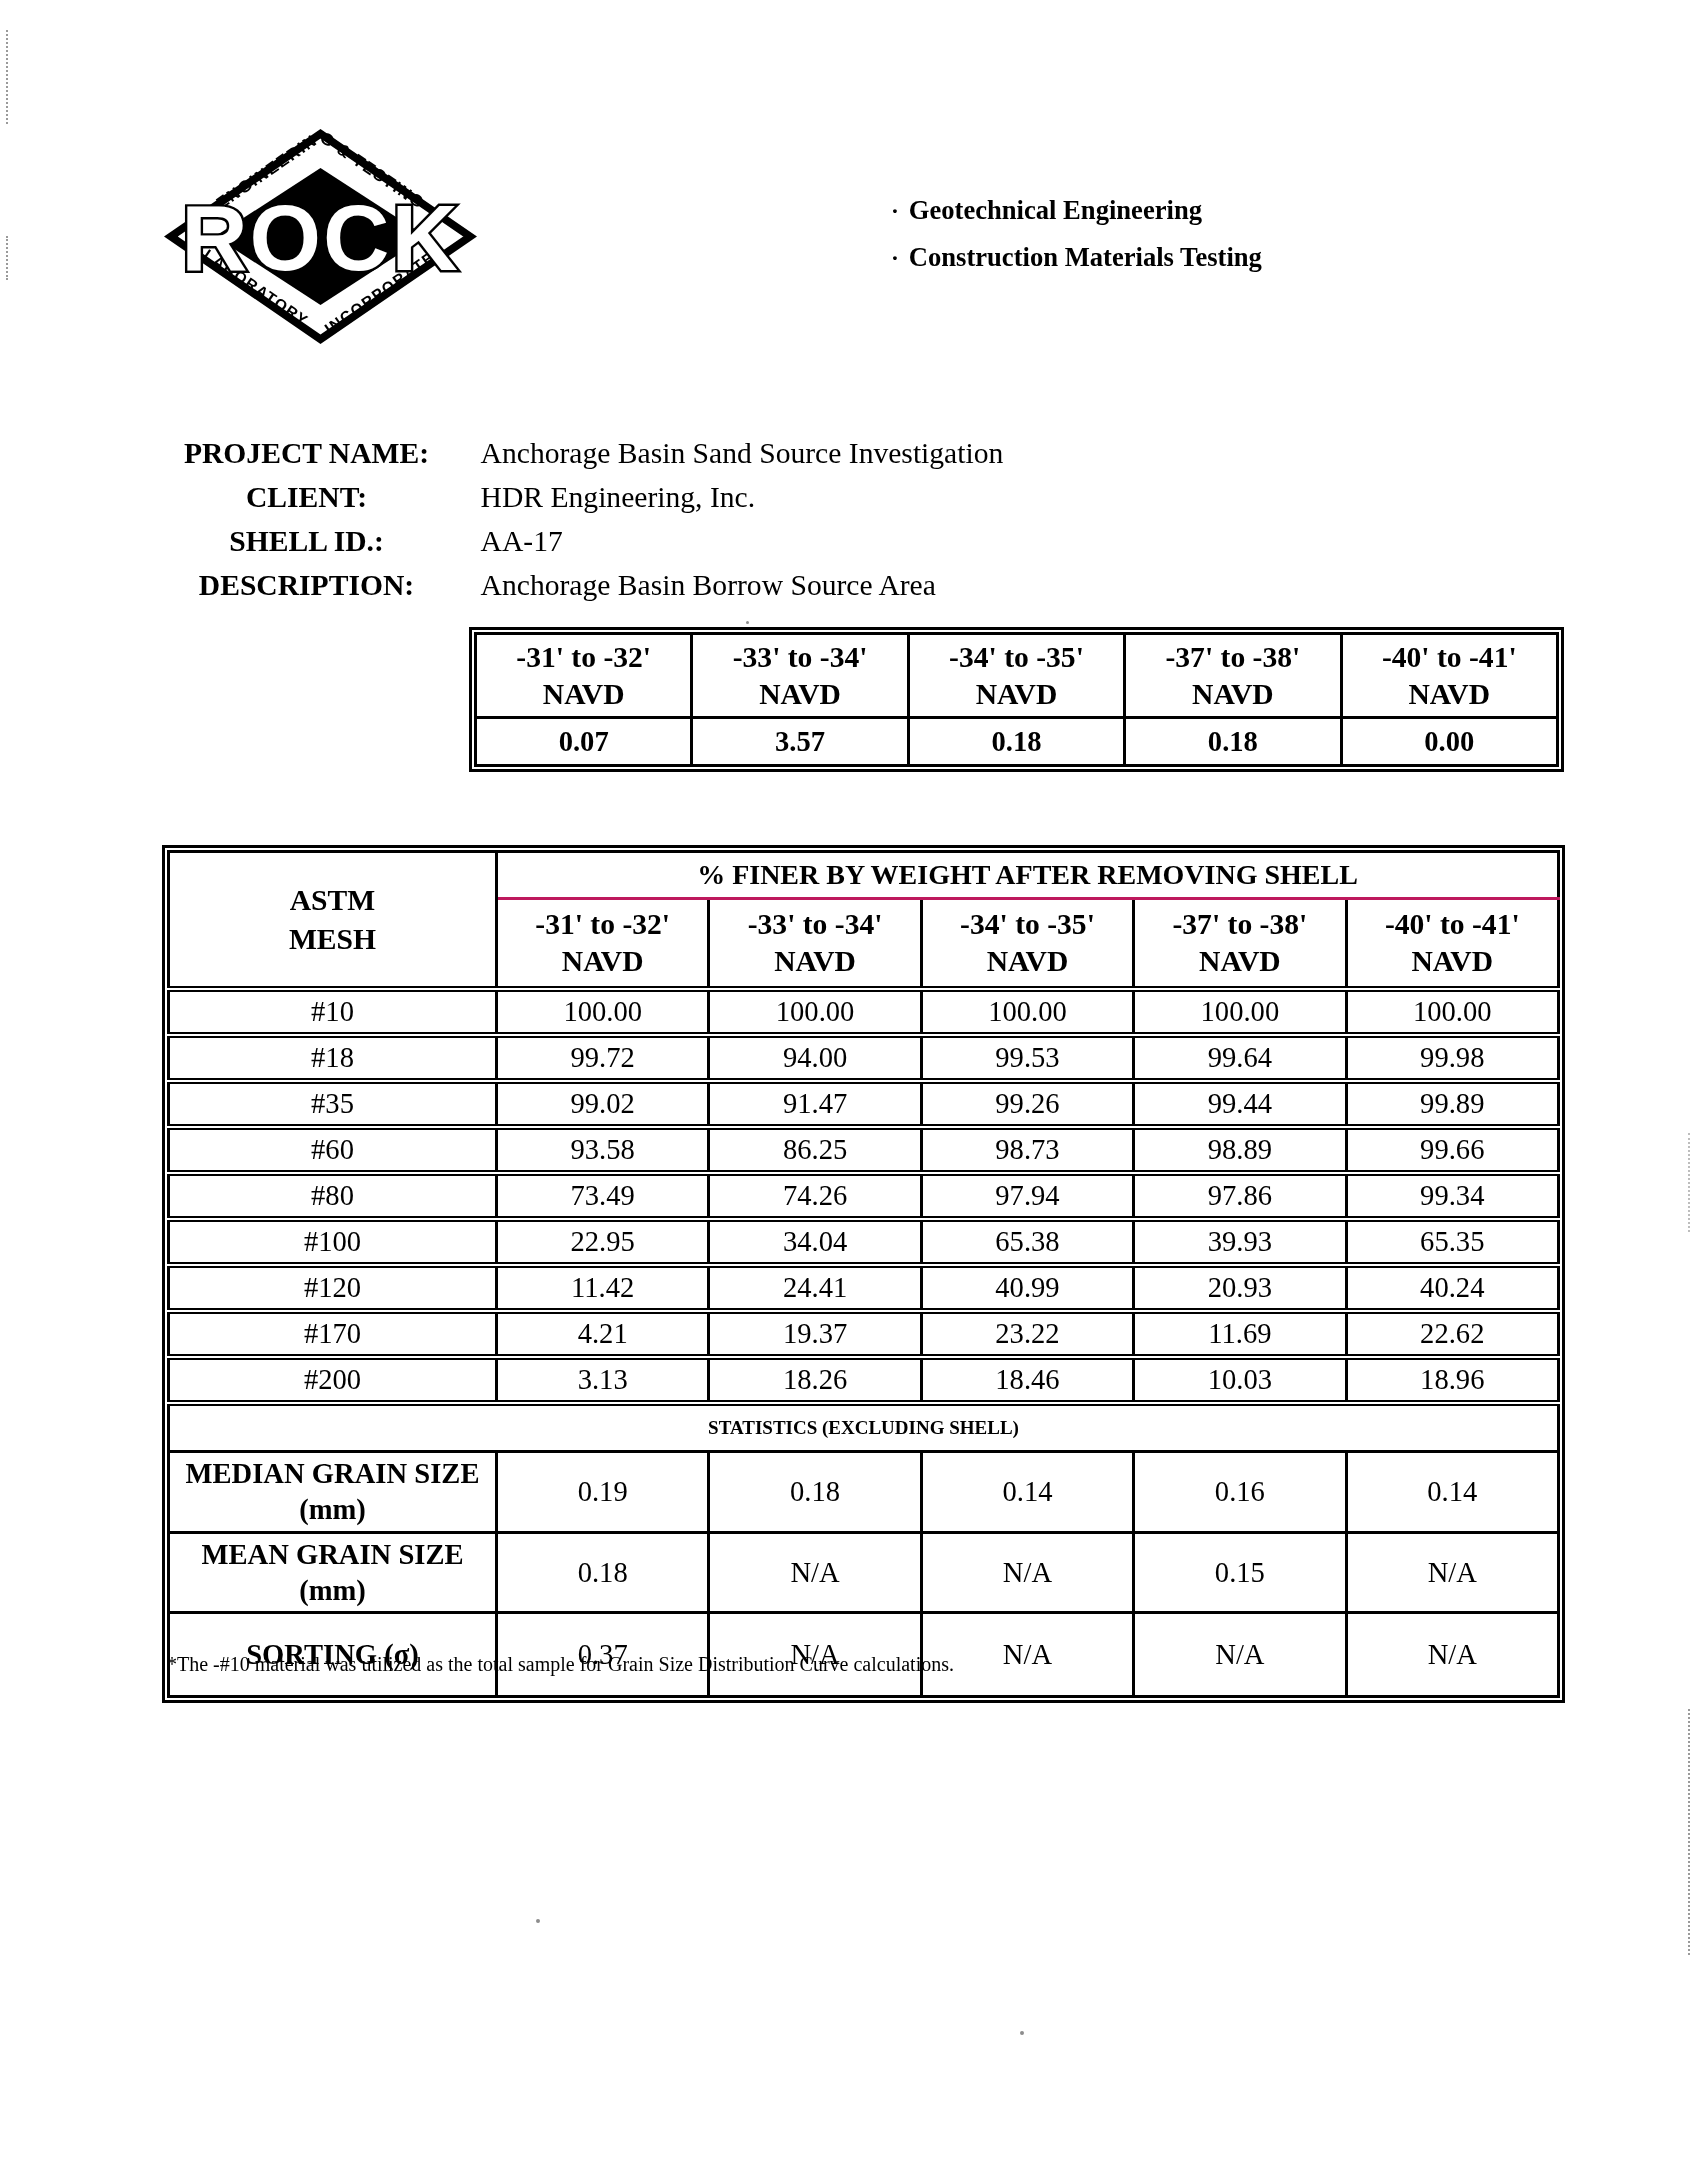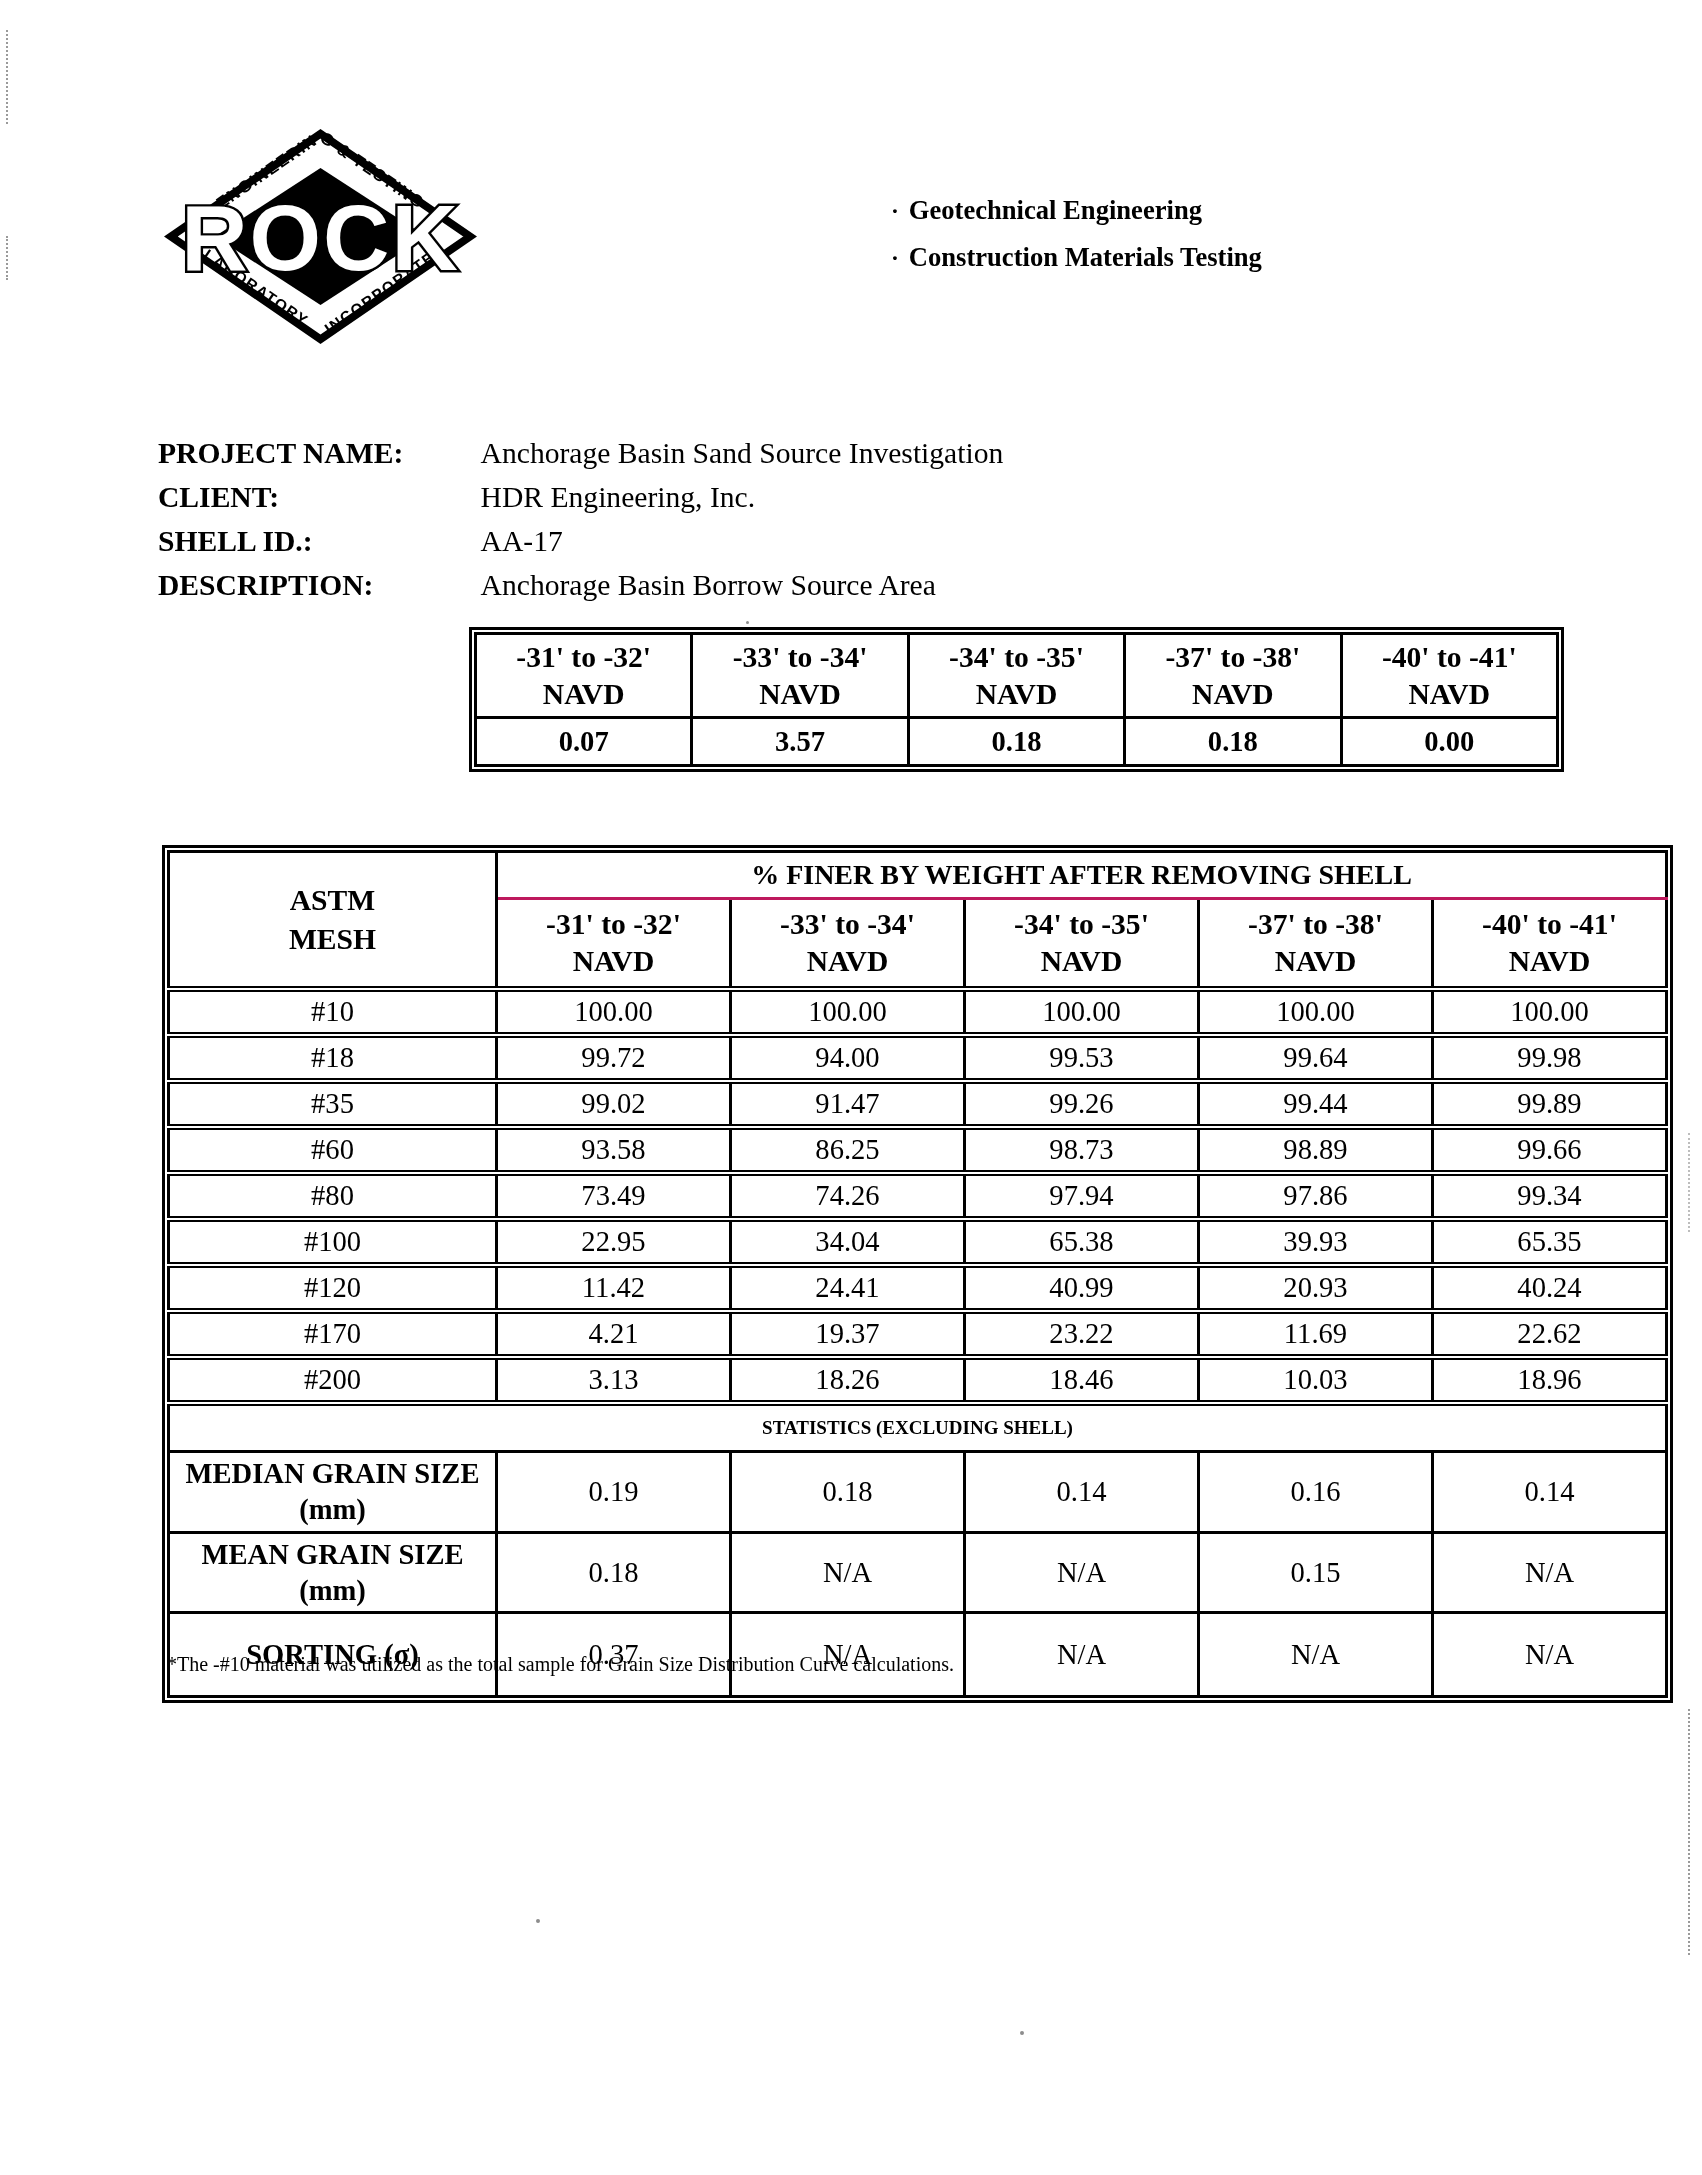--- a/index.html
+++ b/index.html
@@ -14,35 +14,35 @@
   .logo{position:absolute;left:164px;top:128px;width:313px;height:217px;}
 
   
   .services{position:absolute;left:891px;top:187px;font-weight:bold;font-size:26.6px;line-height:46px;}
   .svc-row{display:flex;align-items:baseline;}
   .svc-bullet{margin-right:9.9px;font-size:23.6px;}
 
   
   .project{position:absolute;left:158px;top:431px;font-size:29.6px;line-height:44px;}
   .p-row{display:flex;}
-  .p-label{width:297px;text-align:left;font-weight:bold;white-space:nowrap;}
+  .p-label{width:297px;text-align:center;font-weight:bold;white-space:nowrap;}
   .p-value{margin-left:25.6px;white-space:nowrap;}
 
   
   .tbl-outer{border:3.9px solid #000;padding:2px;background:#fff;}
   table{border-collapse:collapse;width:100%;table-layout:fixed;border:2px solid #000;}
   td{border:3px solid #000;text-align:center;vertical-align:middle;
      font-size:28.6px;padding:0;overflow:hidden;}
 
   .t1-wrap{position:absolute;left:469px;top:627px;width:1095px;}
   .t1-title{height:45px;font-weight:bold;font-size:29.6px;border-bottom:6.9px double #000;}
   .t1 .head td{height:81px;font-weight:bold;font-size:29.6px;line-height:1.25;border-bottom:3px solid #000;}
   .t1 .vals td{height:45px;font-weight:bold;}
 
-  .t2-wrap{position:absolute;left:162px;top:845px;width:1511px;}
+  .t2-wrap{position:absolute;left:162px;top:845px;width:1403px;}
   .t2-title{height:44px;font-weight:bold;font-size:28px;border-bottom:3px solid #be185d;}
   .t2 .corner{font-weight:bold;font-size:29.6px;line-height:1.3;border-right:3px solid #000;border-bottom:6.9px double #000;}
   .t2 .head td{height:86px;font-weight:bold;font-size:29.6px;line-height:1.25;border-bottom:6.9px double #000;}
   .t2 tr.data td{height:40px;border-top:6.9px double #000;border-bottom:6.9px double #000;}
   .stats-title{height:44px;font-weight:bold;font-size:19px;border-top:6.9px double #000;border-bottom:3.9px solid #000;}
   .t2 tr.stat td{border-top:3.9px solid #000;}
   .t2 tr.stat .stat-label{font-weight:bold;line-height:1.25;padding:0 7.9px;}
   .t2 tr.stat-1 td{height:78px;}
   .t2 tr.stat-2 td{height:77px;}
   .t2 tr.stat-3 td{height:81px;}

